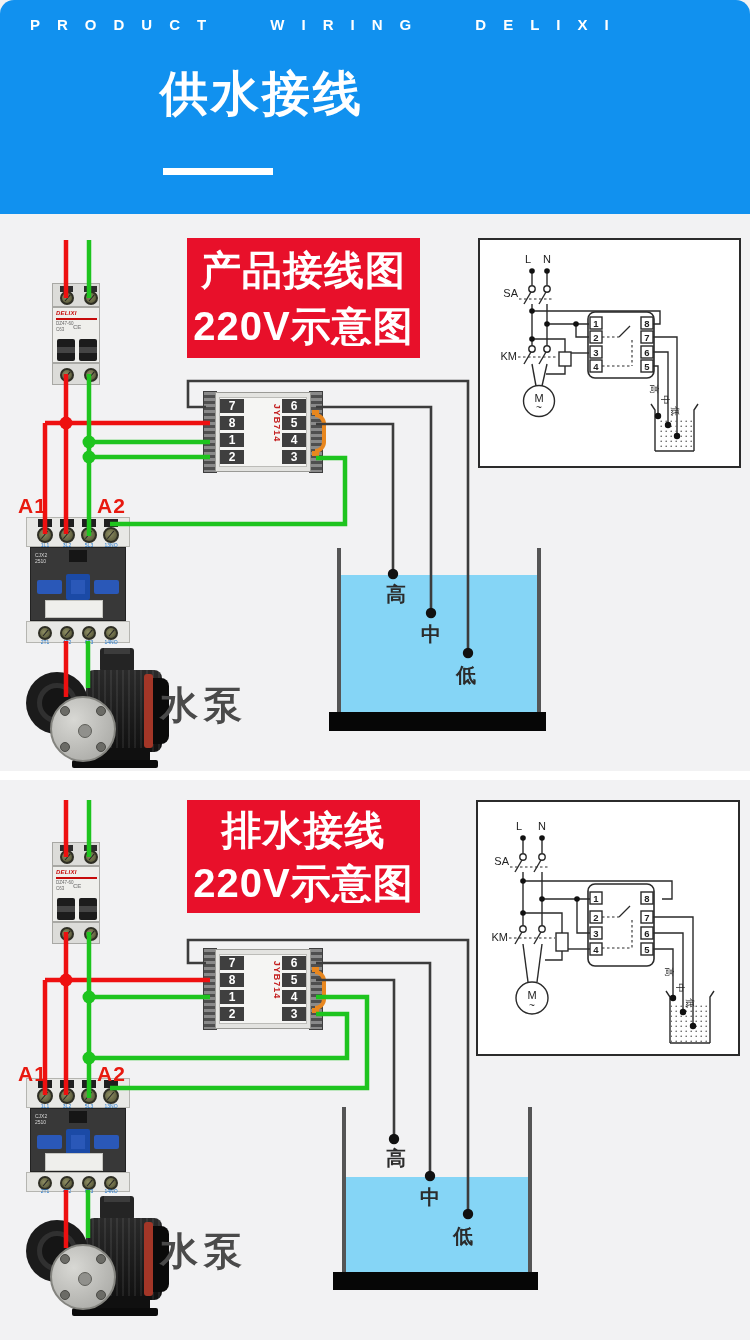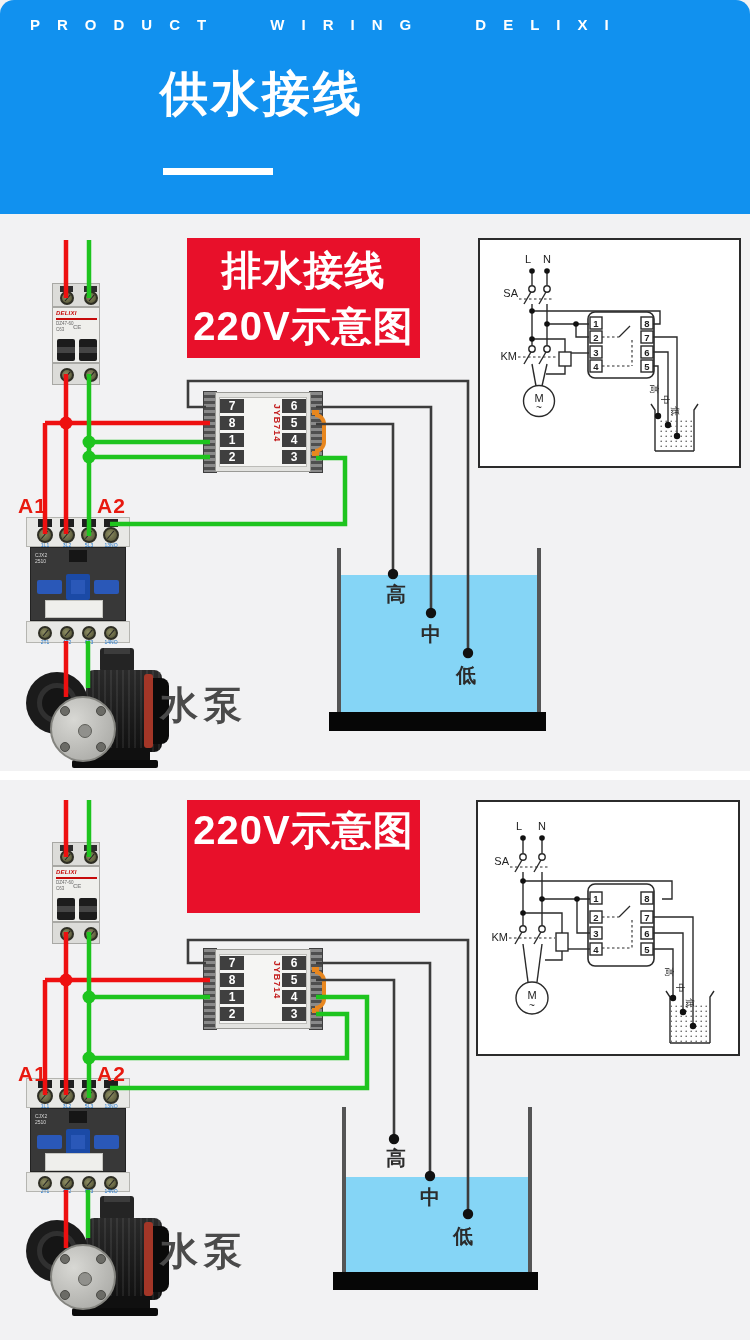--- a/index.html
+++ b/index.html
@@ -103,21 +103,21 @@
 
   <div class="hdr">
     <div class="kicker">PRODUCT WIRING DELIXI</div>
     <div class="h-title">供水接线</div>
     <div class="h-bar"></div>
   </div>
 
   <div class="divider"></div>
 
   <div class="tbox" style="left:187px;top:238px;width:233px;height:120px;">
-    <div>排水接线</div>
+    <div>产品接线图</div>
     <div>220V示意图</div>
   </div>
 
   <div class="schem" style="left:478px;top:238px;width:263px;height:230px;"></div>
 
   <div class="tank" style="left:329px;top:546px;width:217px;height:185px;">
     <div class="twall" style="left:8px;top:2px;width:4px;height:166px;"></div>
     <div class="twall" style="left:208px;top:2px;width:4px;height:166px;"></div>
     <div class="twater" style="left:12px;top:29px;width:196px;height:139px;"></div>
     <div class="tbar" style="left:0;top:166px;width:217px;height:19px;"></div>
@@ -220,20 +220,21 @@
       <div class="pp-bolt" style="left:8px;top:8px;"></div>
       <div class="pp-bolt" style="left:44px;top:8px;"></div>
       <div class="pp-bolt" style="left:8px;top:44px;"></div>
       <div class="pp-bolt" style="left:44px;top:44px;"></div>
       <div class="pp-hub"></div>
     </div>
   </div>
   <div class="pump-label" style="left:160px;top:680px;">水泵</div>
 
   <div class="tbox" style="left:187px;top:800px;width:233px;height:113px;line-height:53px;">
+    <div>排水接线</div>
     <div>220V示意图</div>
   </div>
 
   <div class="schem" style="left:476px;top:800px;width:264px;height:256px;"></div>
 
   <div class="tank" style="left:333px;top:1105px;width:205px;height:185px;">
     <div class="twall" style="left:9px;top:2px;width:4px;height:167px;"></div>
     <div class="twall" style="left:195px;top:2px;width:4px;height:167px;"></div>
     <div class="twater" style="left:13px;top:72px;width:182px;height:97px;"></div>
     <div class="tbar" style="left:0;top:167px;width:205px;height:18px;"></div>

